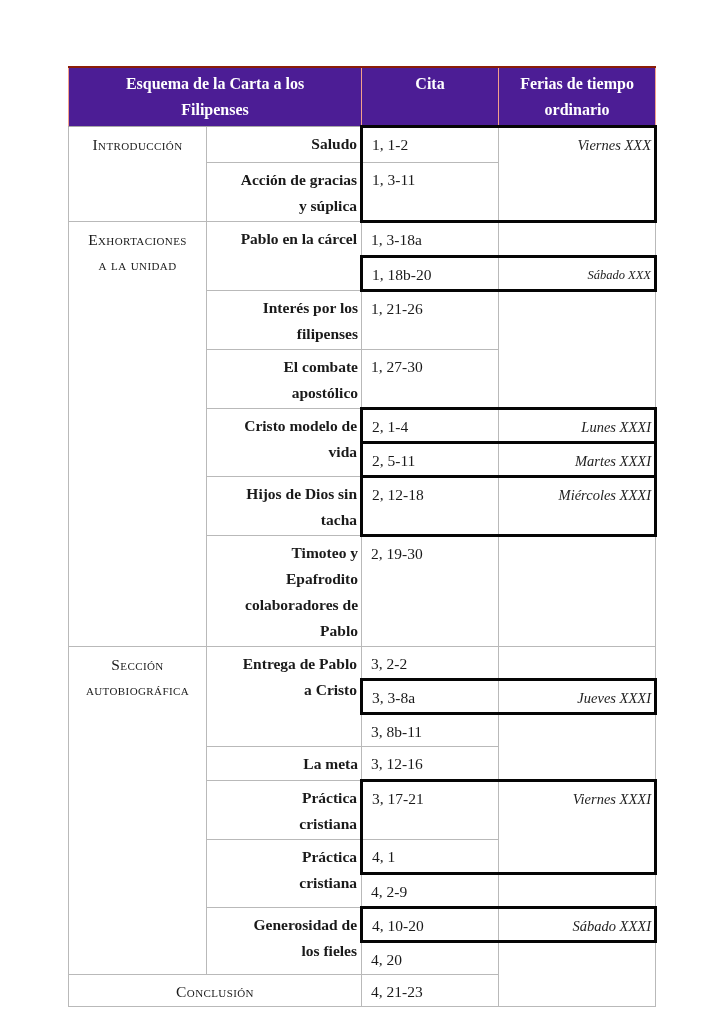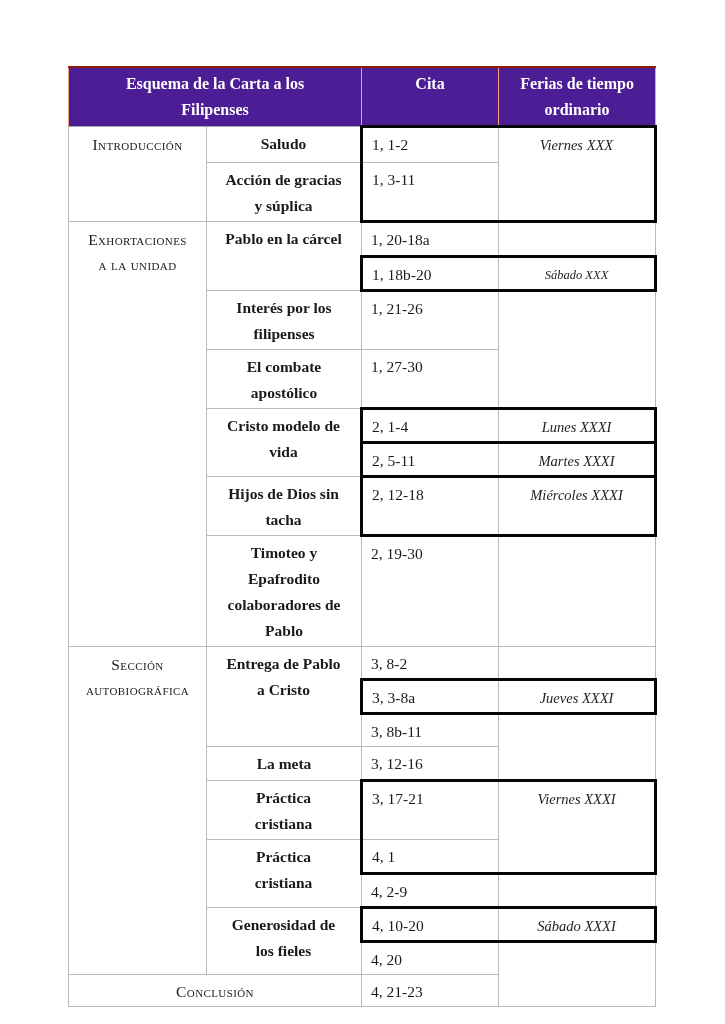--- a/index.html
+++ b/index.html
@@ -20,29 +20,29 @@
     border-top: 2px solid #8b1d08;
     border-bottom: 1px solid #a8a8a8;
   }
 
   td.sec {
     font-variant: small-caps; text-align: center; font-size: 15.5px;
     letter-spacing: 0.4px; line-height: 25px; white-space: pre-line;
     padding: 5px 2px 2px 2px;
   }
   td.sub {
-    font-weight: bold; text-align: center; font-size: 15.5px;
+    font-weight: bold; text-align: right; font-size: 15.5px;
     line-height: 26px; white-space: pre-line; padding: 4px 3px 2px 3px;
   }
   td.cita {
     text-align: left; font-size: 15.5px; line-height: 25px;
     padding: 4px 4px 2px 9px;
   }
   td.fer {
-    text-align: center; font-style: italic; font-size: 14.5px;
+    text-align: right; font-style: italic; font-size: 14.5px;
     line-height: 24px; white-space: pre-line; padding: 5px 3px 2px 3px;
     color: #222222;
   }
   td.fer-sm { font-size: 12.5px; }
 
   
   .bt { border-top: 3px solid #050505; }
   .bb { border-bottom: 3px solid #050505; }
   .bl { border-left: 3px solid #050505; }
   .br { border-right: 3px solid #050505; }
@@ -75,21 +75,21 @@
     </tr>
     <tr style="height:54px">
       <td class="sub">Acción de gracias
 y súplica</td>
       <td class="cita bl bb">1, 3-11</td>
     </tr>
     <tr style="height:35px">
       <td class="sec" rowspan="8">Exhortaciones
 a la unidad</td>
       <td class="sub" rowspan="2">Pablo en la cárcel</td>
-      <td class="cita">1, 20-18a</td>
+      <td class="cita">1, 3-18a</td>
       <td class="fer"></td>
     </tr>
     <tr style="height:30px">
       <td class="cita bt bl bb">1, 18b-20</td>
       <td class="fer fer-sm bt br bb">Sábado XXX</td>
     </tr>
     <tr style="height:58px">
       <td class="sub">Interés por los
 filipenses</td>
       <td class="cita">1, 21-26</td>
@@ -122,21 +122,21 @@
 colaboradores de
 Pablo</td>
       <td class="cita">2, 19-30</td>
       <td class="fer"></td>
     </tr>
     <tr style="height:30px">
       <td class="sec" rowspan="9">Sección
 autobiográfica</td>
       <td class="sub" rowspan="3">Entrega de Pablo
 a Cristo</td>
-      <td class="cita">3, 8-2</td>
+      <td class="cita">3, 2-2</td>
       <td class="fer"></td>
     </tr>
     <tr style="height:31px">
       <td class="cita bt bl bb">3, 3-8a</td>
       <td class="fer bt br bb">Jueves XXXI</td>
     </tr>
     <tr style="height:30px">
       <td class="cita">3, 8b-11</td>
       <td class="fer" rowspan="2"></td>
     </tr>

